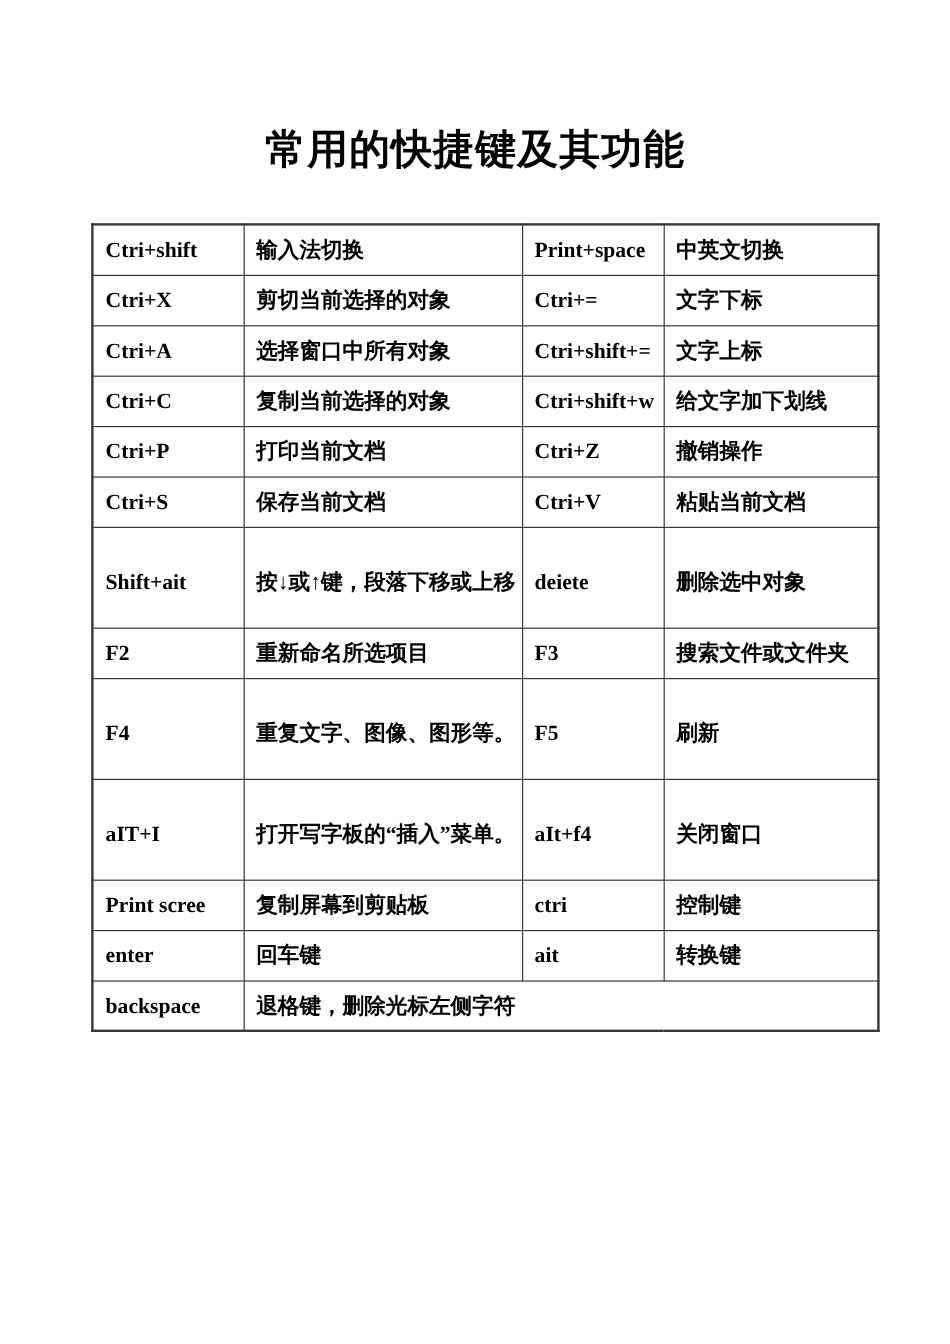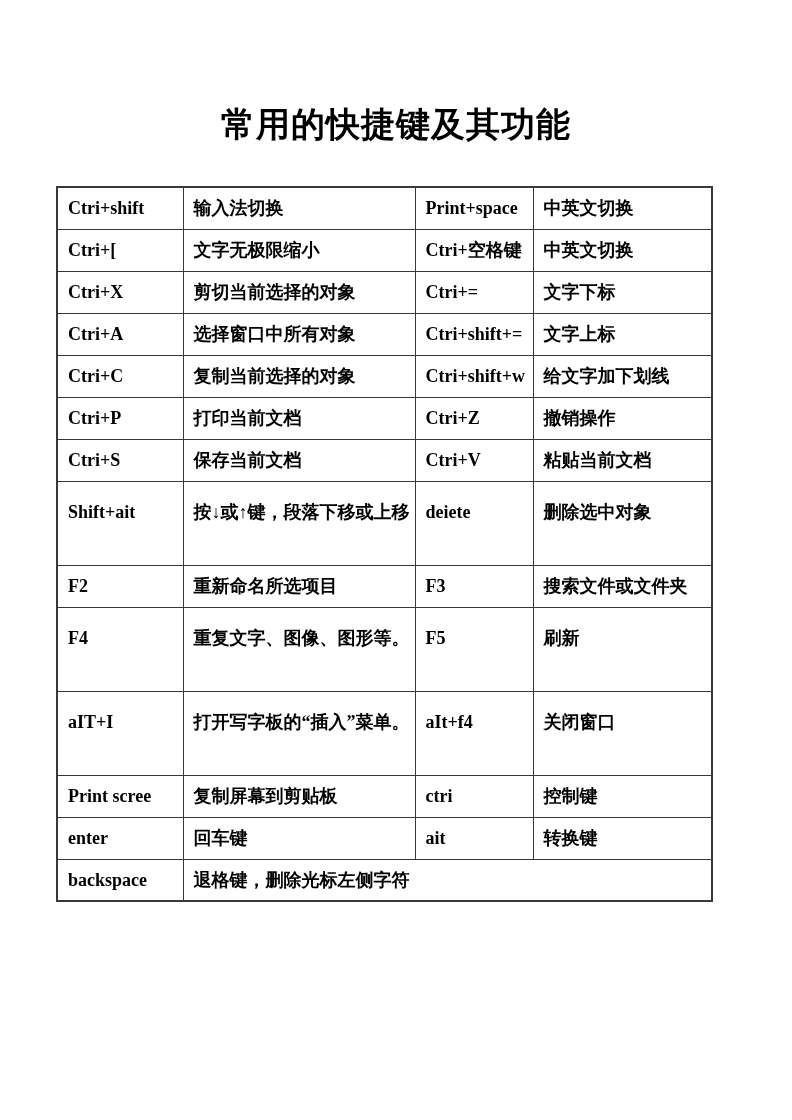--- a/index.html
+++ b/index.html
@@ -20,68 +20,62 @@
     top: 102px; left: 0;
     width: 100%;
     margin: 0;
     text-align: center;
     font-size: 34px;
     font-weight: bold;
     letter-spacing: 1px;
   }
   table.shortcuts {
     position: absolute;
-    left: 56px; top: 186px;
+    left: 76px; top: 186px;
     width: 655px;
     border-collapse: collapse;
     table-layout: fixed;
     border: 2px solid #383838;
   }
   table.shortcuts td {
     border: 1px solid #383838;
     font-size: 18px;
     font-weight: bold;
     vertical-align: middle;
     padding: 2px 3px 2px 10px;
     line-height: 1.25;
     overflow: hidden;
     word-break: break-all;
   }
   td.c1, td.c3 { padding-left: 12px; }
   tr.row { height: 42px; }
   tr.row.tall { height: 84px; }
   tr.row.tall td {
     vertical-align: top;
-    padding-top: 5px;
+    padding-top: 20px;
     line-height: 50px;
   }
 </style>
 </head>
 <body>
 
 <div class="page">
   <h1 class="title">常用的快捷键及其功能</h1>
   <table class="shortcuts">
     <colgroup>
       <col style="width:126px">
       <col style="width:232px">
       <col style="width:118px">
       <col style="width:179px">
     </colgroup>
     <tbody>
         <tr class="row">
           <td class="c0">Ctri+shift</td>
           <td class="c1">输入法切换</td>
           <td class="c2">Print+space</td>
-          <td class="c3">中英文切换</td>
-        </tr>
-        <tr class="row">
-          <td class="c0">Ctri+[</td>
-          <td class="c1">文字无极限缩小</td>
-          <td class="c2">Ctri+空格键</td>
           <td class="c3">中英文切换</td>
         </tr>
         <tr class="row">
           <td class="c0">Ctri+X</td>
           <td class="c1">剪切当前选择的对象</td>
           <td class="c2">Ctri+=</td>
           <td class="c3">文字下标</td>
         </tr>
         <tr class="row">
           <td class="c0">Ctri+A</td>

